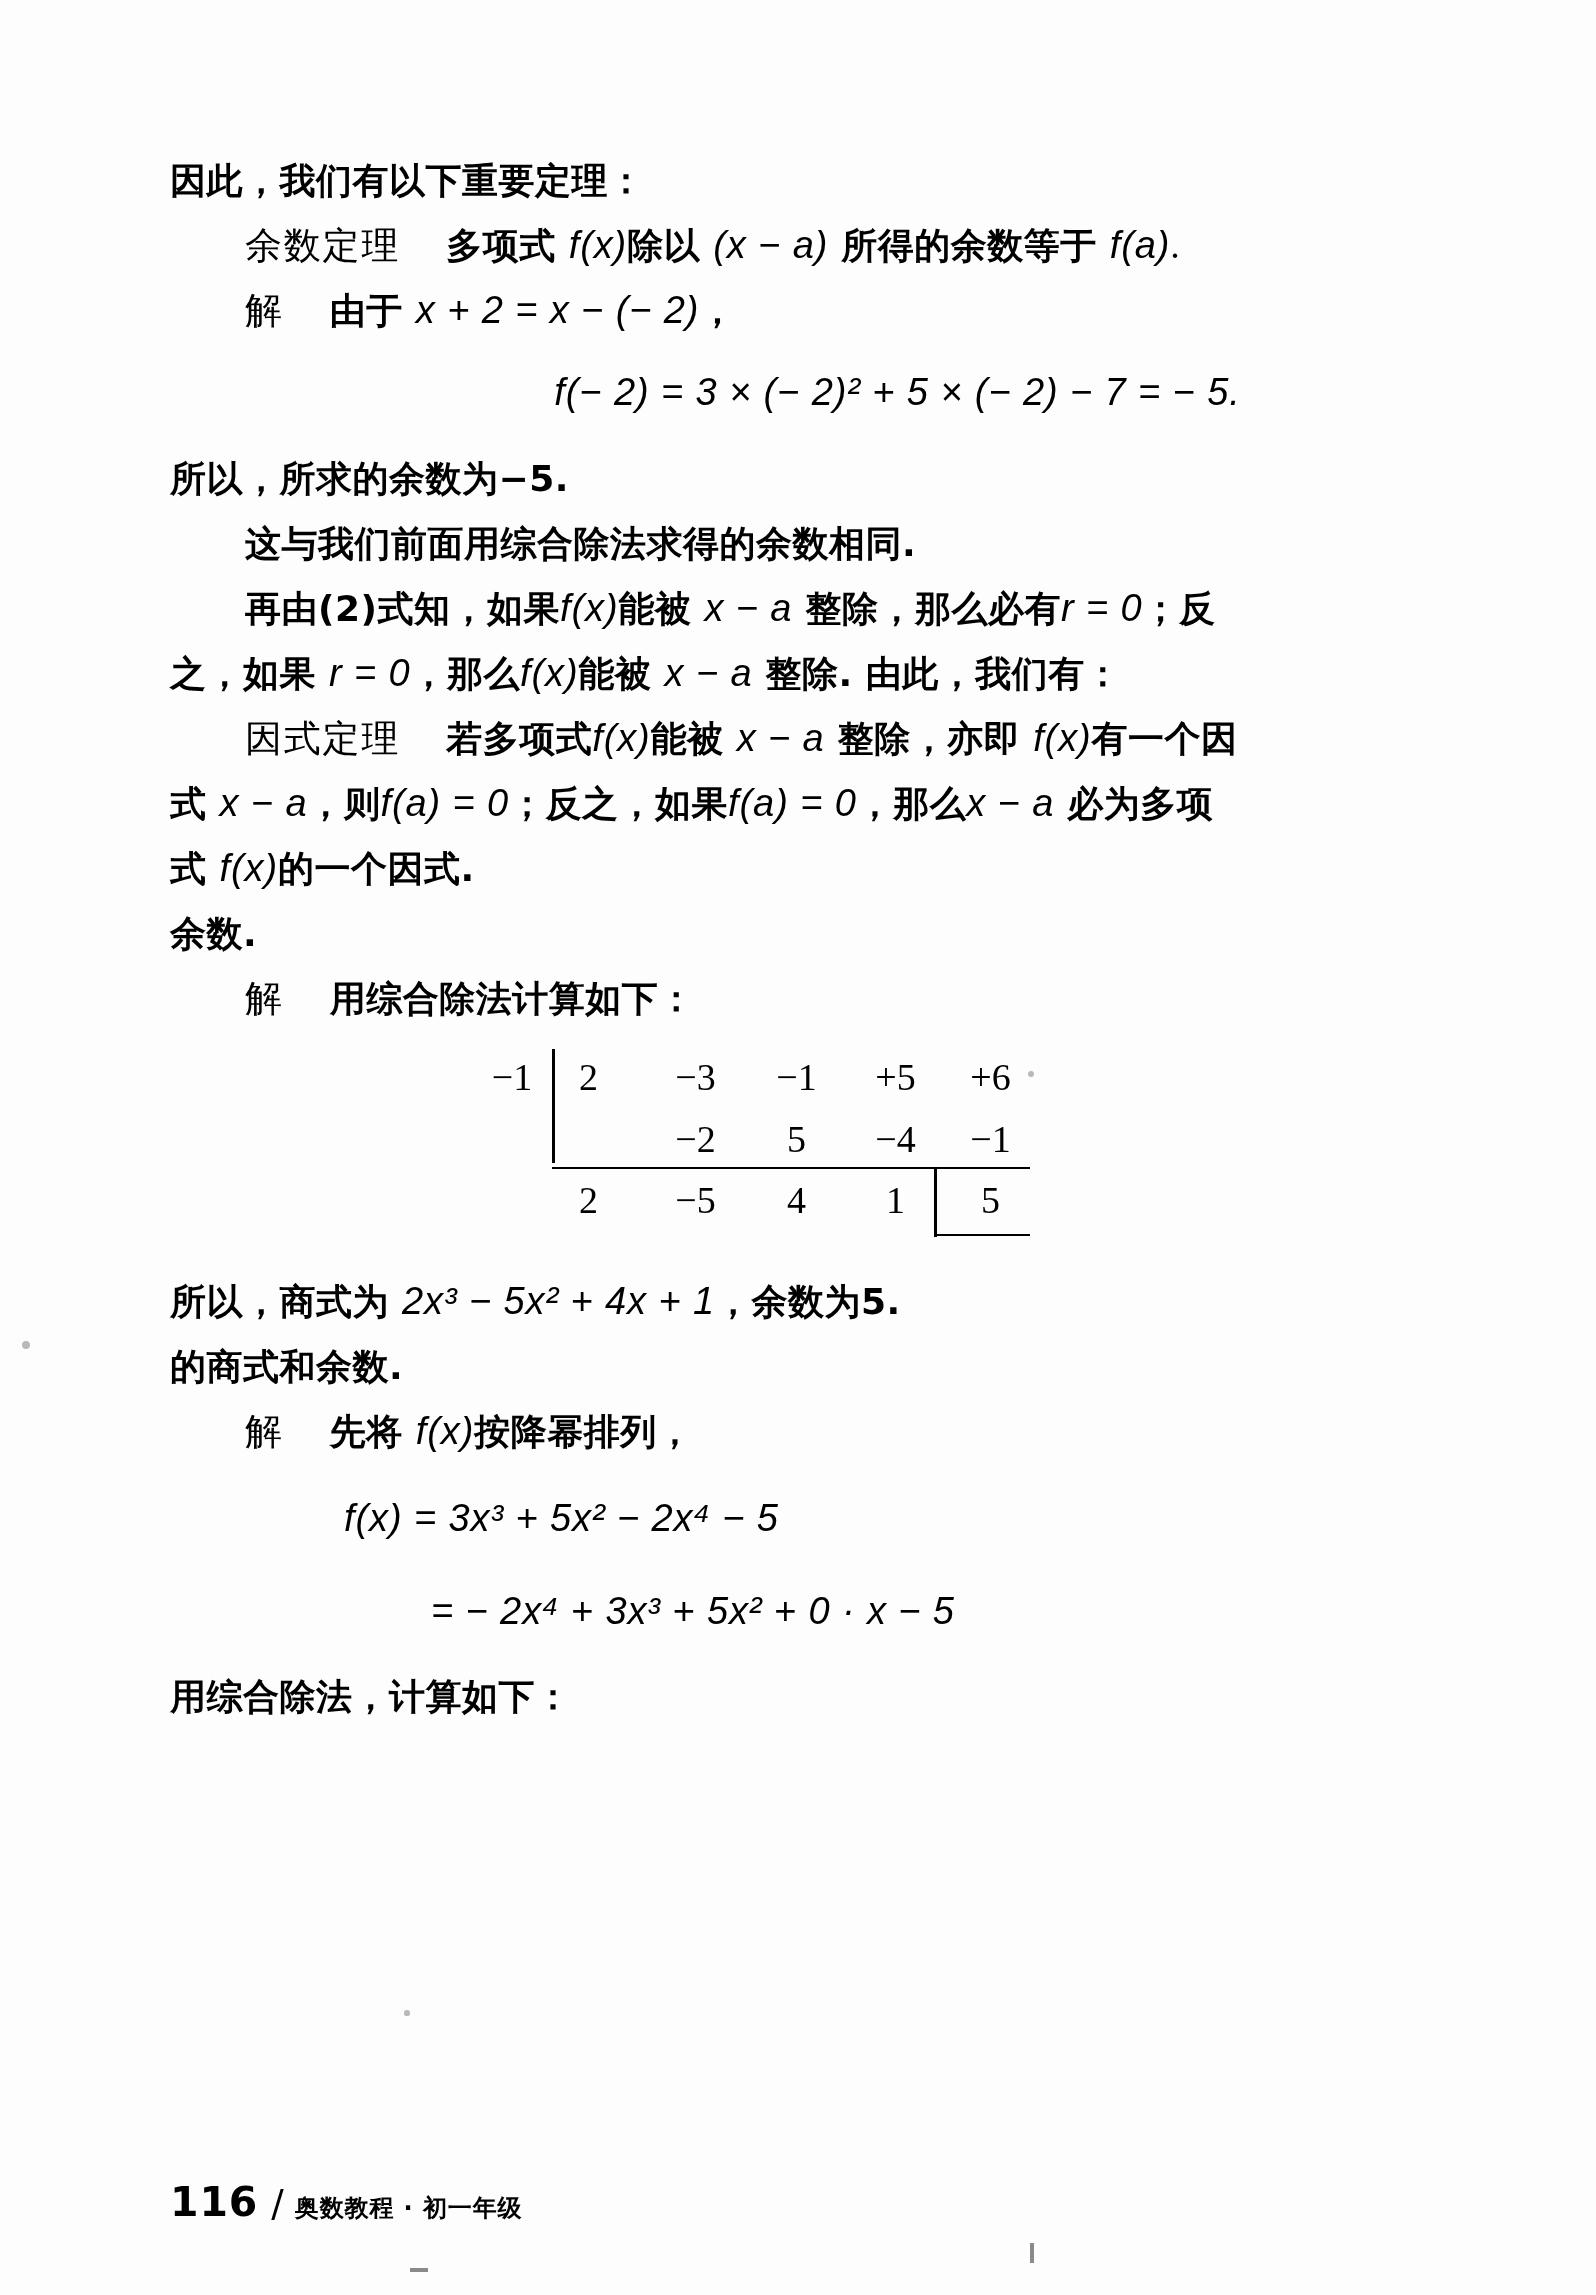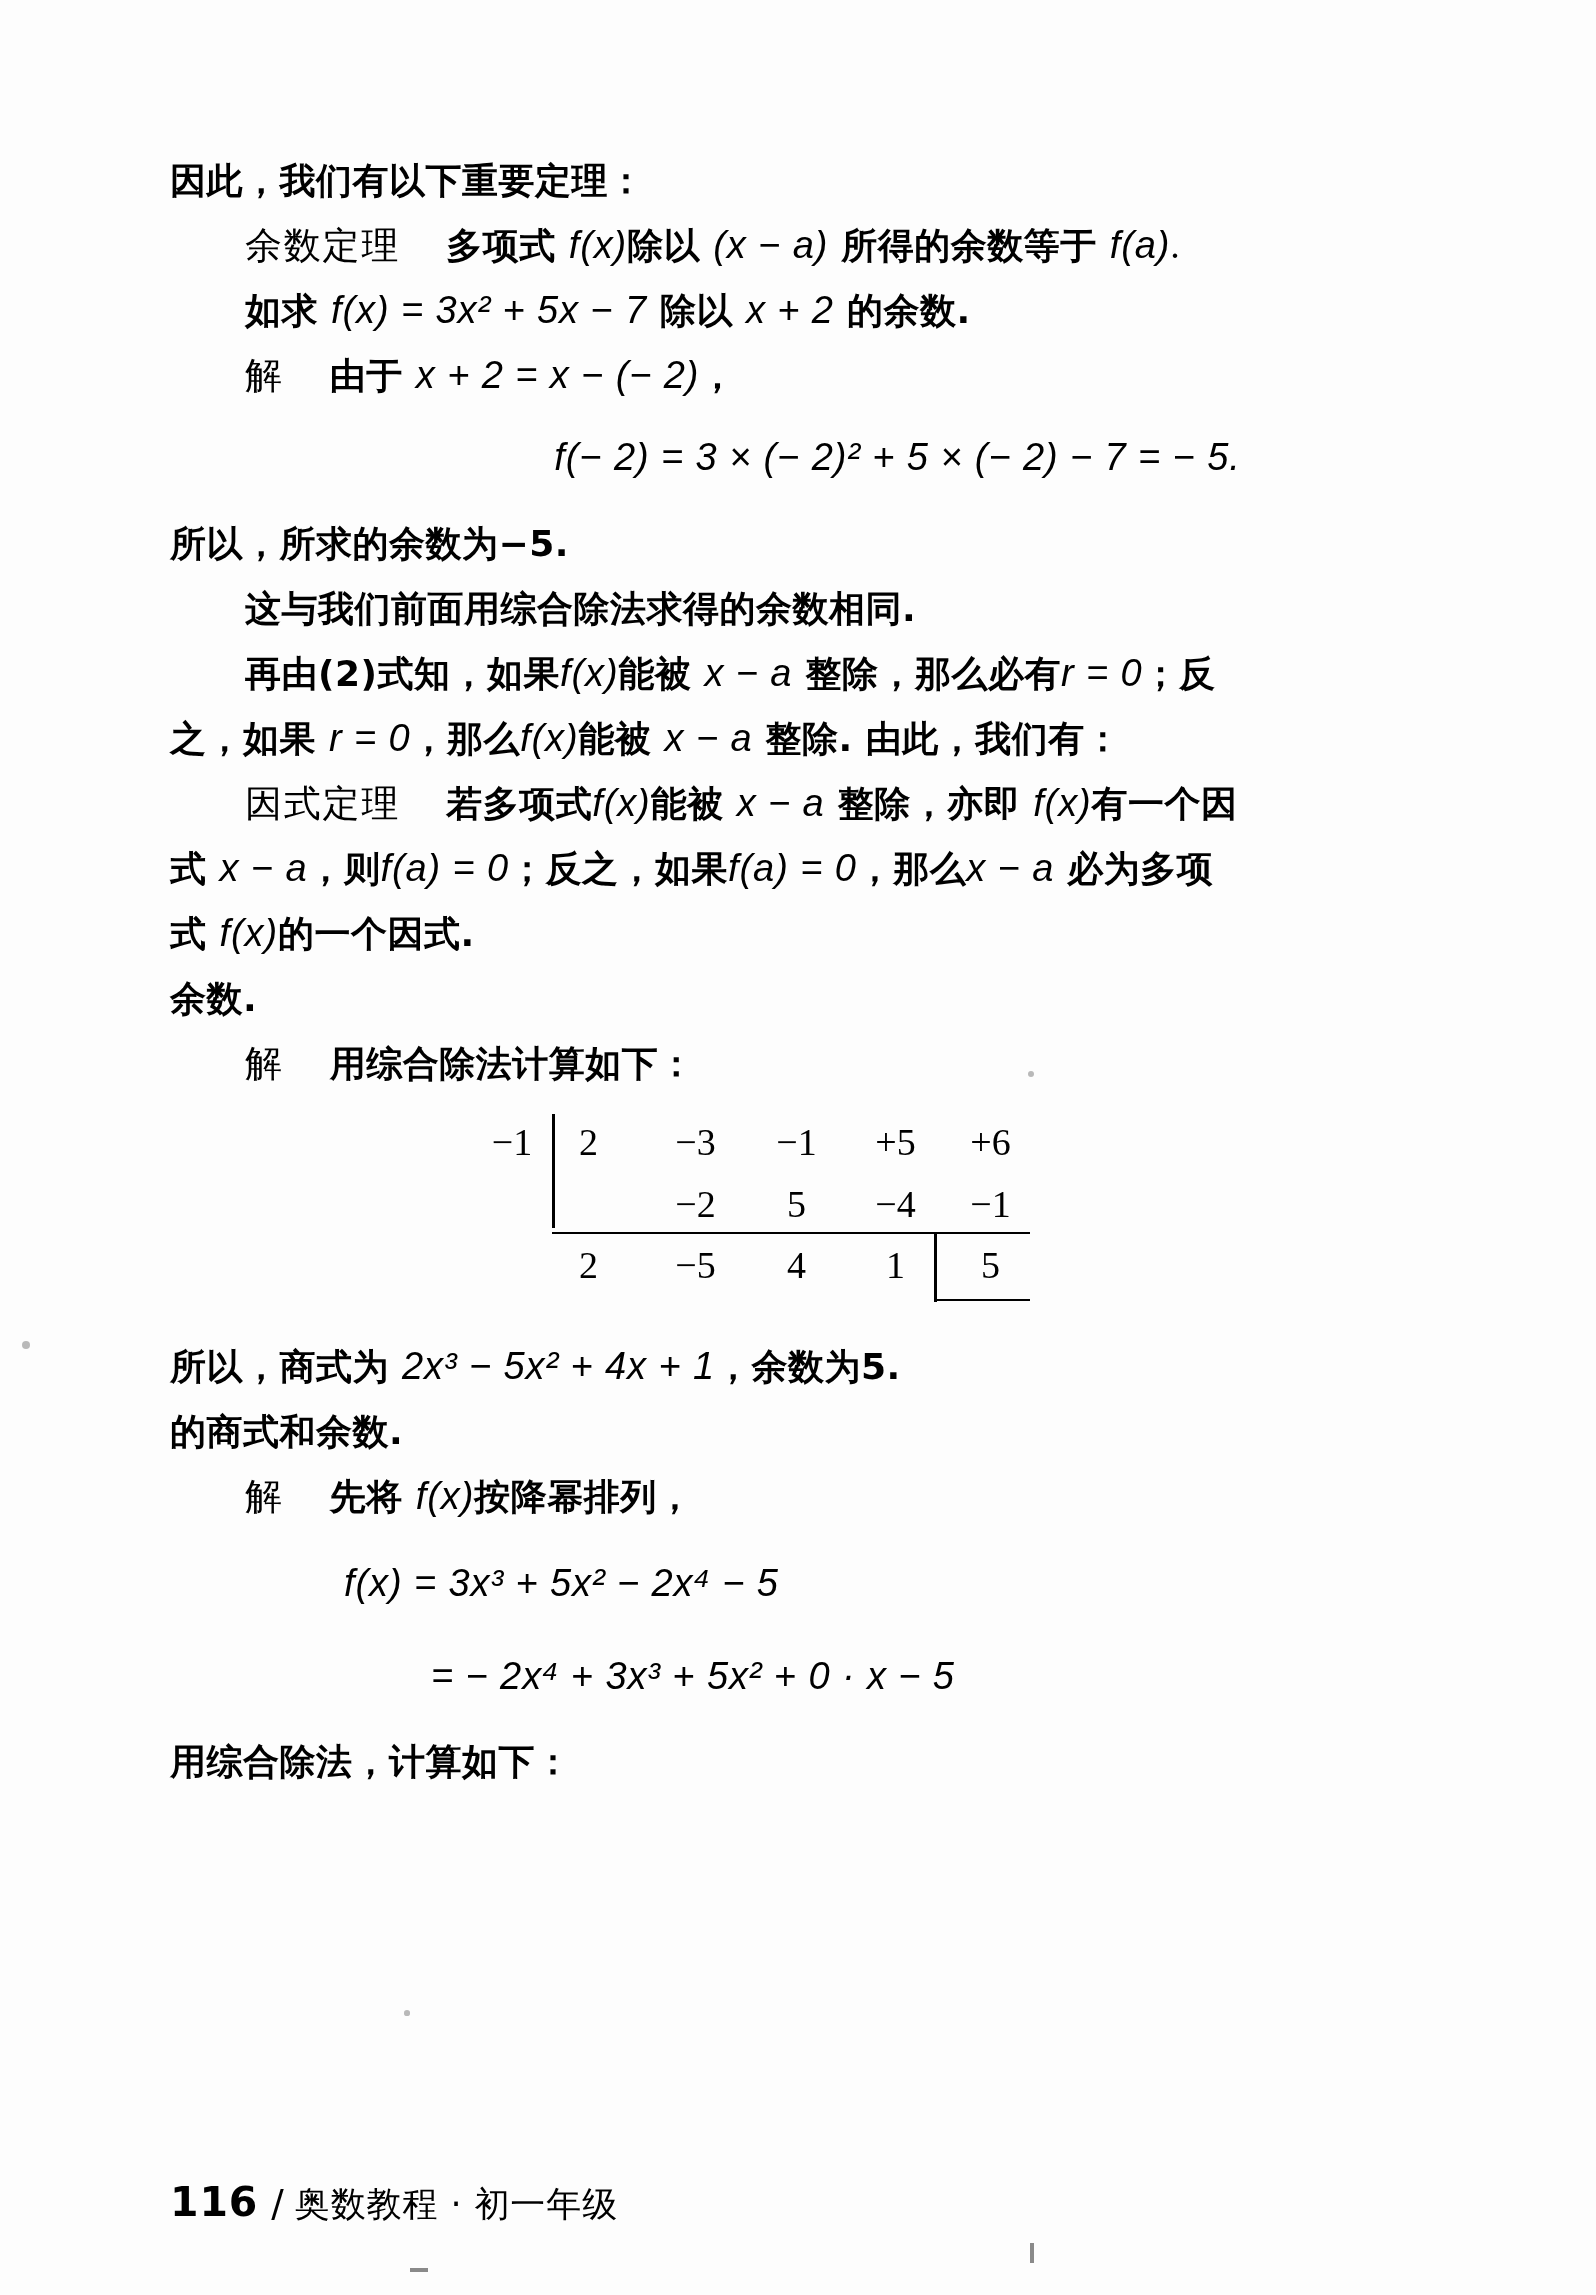--- a/index.html
+++ b/index.html
@@ -120,23 +120,23 @@
   .footer .pg {
     font-size: 41px;
     letter-spacing: 0.9px;
   }
   .footer .slash {
     font-size: 37px;
     padding: 0 11px 0 13px;
     font-weight: 400;
   }
   .footer .bk {
-    font-size: 35px;
-    font-family: "DejaVu Sans", sans-serif;
-    font-weight: 400;
+    font-size: 24px;
+    font-family: "DejaVu Sans", sans-serif;
+    font-weight: 700;
     letter-spacing: 0.9px;
   }
 </style>
 </head>
 <body>
 
 <div class="page">
 
   <div class="speck" style="left:1028px; top:1071px; width:6.4px; height:6.4px;"></div>
   <div class="speck" style="left:22px; top:1341px; width:8.3px; height:8.3px;"></div>
@@ -147,23 +147,20 @@
   <div class="content">
 
     <div class="line">
       <span class="cn">因此，我们有以下重要定理：</span>
     </div>
 
     <div class="line indent">
       <span class="bterm">余数定理</span><span class="gap-l"></span><span class="cn">多项式</span><span class="gap-s"></span><span class="m v">f(x)</span><span class="cn">除以</span><span class="gap-s"></span><span class="m v">(x − a)</span><span class="gap-s"></span><span class="cn">所得的余数等于</span><span class="gap-s"></span><span class="m v">f(a)</span><span class="m">.</span>
     </div>
 
-    <div class="line indent">
-      <span class="cn">如求</span><span class="gap-s"></span><span class="m v">f(x) = 3x² + 5x − 7</span><span class="gap-s"></span><span class="cn">除以</span><span class="gap-s"></span><span class="m v">x + 2</span><span class="gap-s"></span><span class="cn">的余数.</span>
-    </div>
 
     <div class="line indent">
       <span class="bterm">解</span><span class="gap-l"></span><span class="cn">由于</span><span class="gap-s"></span><span class="m v">x + 2 = x − (− 2)</span><span class="cn">，</span>
     </div>
 
     <div class="display" style="padding-left:188px; margin-top:13px; margin-bottom:16.5px;text-align:center;">
       <span class="m v">f(− 2) = 3 × (− 2)² + 5 × (− 2) − 7 = − 5.</span>
     </div>
 
     <div class="line">

